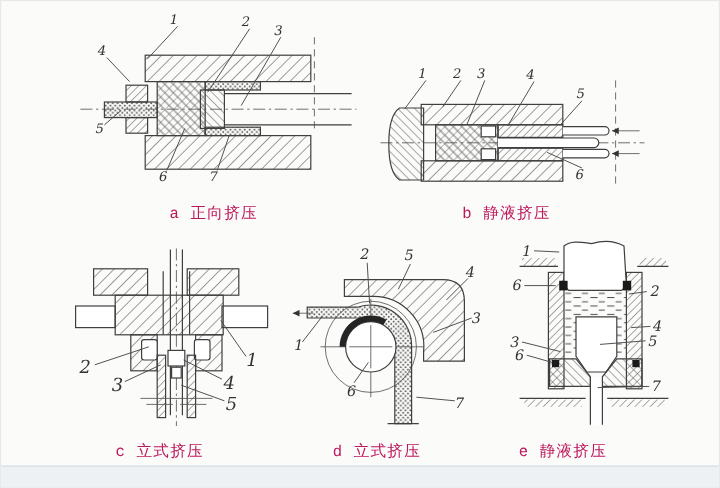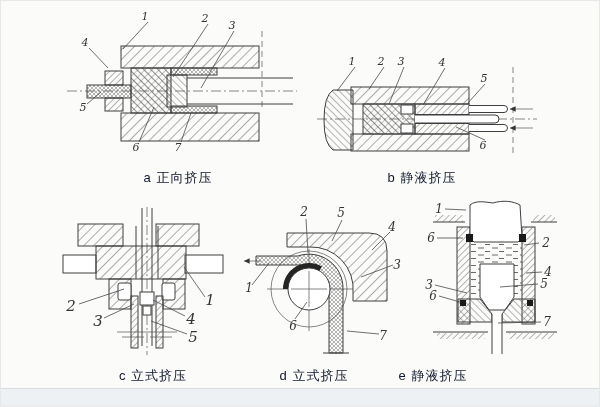--- a/index.html
+++ b/index.html
@@ -9,27 +9,27 @@
     font-family:"Liberation Sans",sans-serif;
     border:1px solid #e8e8e8;box-sizing:border-box;
   }
   .footer-strip{
     position:absolute;left:0;right:0;bottom:0;height:17px;
     background:#edf1f4;border-top:1px solid #d7dde2;
   }
   svg{position:absolute;left:0;top:0;}
   .caption{
     position:absolute;transform:translateX(-50%);
-    color:#0f172a;font-size:13px;letter-spacing:1px;white-space:nowrap;
+    color:#be185d;font-size:13px;letter-spacing:1px;white-space:nowrap;font-family:Liberation Mono, monospace;
   }
   .cap-a{left:177px;top:168px;}
   .cap-b{left:421px;top:168px;}
-  .cap-c{left:152px;top:366px;}
+  .cap-c{left:132px;top:366px;}
   .cap-d{left:313px;top:366px;}
-  .cap-e{left:432px;top:366px;}
+  .cap-e{left:468px;top:366px;}
   text.num{
     font-family:"DejaVu Serif",serif;font-style:italic;fill:#333;
     text-anchor:middle;
   }
   .num-s{font-size:11px;}
   .num-m{font-size:12px;}
   .num-l{font-size:15px;}
   .ln{stroke:#3f3f3f;stroke-width:1;fill:none;}
   .thin{stroke:#555;stroke-width:0.7;fill:none;}
   .lead{stroke:#4a4a4a;stroke-width:0.8;fill:none;}

